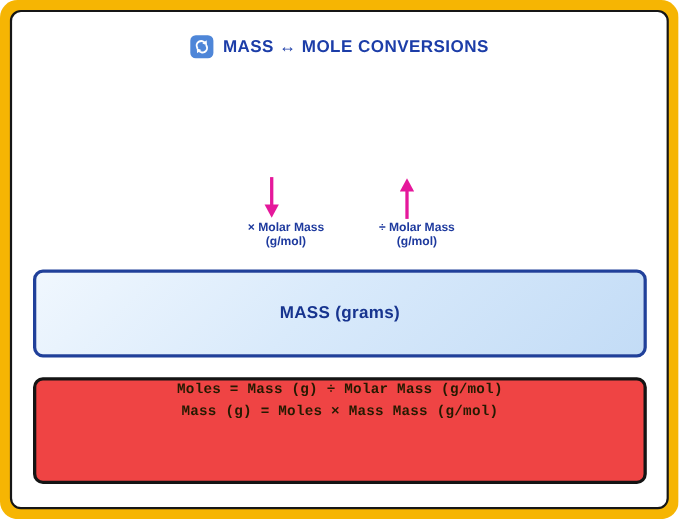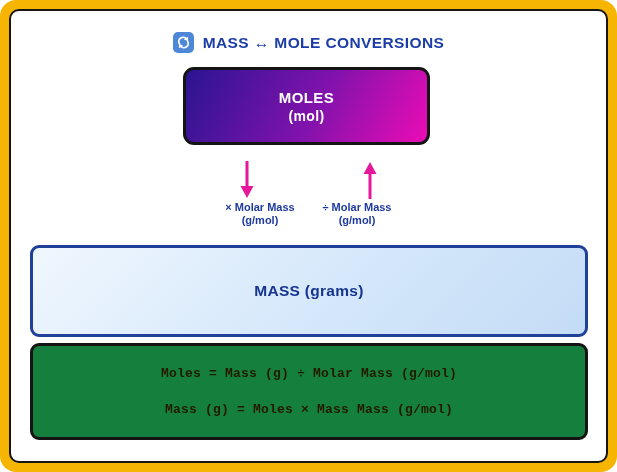--- a/index.html
+++ b/index.html
@@ -50,40 +50,40 @@
   
   .arrow{position:absolute;top:161px;width:16px;height:38px;}
   .arrow.left{left:239px;}
   .arrow.right{left:362px;}
   .arrow svg{display:block;}
   .arrow-label{
     position:absolute;top:201px;width:140px;text-align:center;
     color:#1E3A9E;font-size:11px;font-weight:bold;line-height:13px;
   }
   .arrow-label.left{left:190px;}
-  .arrow-label.right{left:287px;}
+  .arrow-label.right{left:309px;}
   
   .mass-box{
-    position:absolute;left:30px;top:245px;width:558px;height:92px;
+    position:absolute;left:30px;top:245px;width:558px;height:80px;
     box-sizing:border-box;
     background:linear-gradient(135deg,#F0F7FE 0%,#D9EAFB 45%,#C3DCF6 100%);
     border:3px solid #20409A;border-radius:9px;
     display:flex;flex-direction:column;align-items:center;justify-content:center;
     gap:9px;
   }
   .mass-title{color:#17348F;font-size:15.5px;font-weight:bold;letter-spacing:.3px;}
   .mass-subtitle{color:#4F4F4F;font-size:11.5px;}
   
   .formula-box{
     position:absolute;left:30px;top:343px;width:558px;height:97px;
     box-sizing:border-box;
-    background:#15803d;
+    background:#ef4444;
     border:3px solid #141414;border-radius:9px;
-    display:flex;flex-direction:column;align-items:center;justify-content:center;
-    gap:21px;
+    display:flex;flex-direction:column;align-items:center;
+    gap:5px;
   }
   .formula{
     font-family:"Liberation Mono","DejaVu Sans Mono",monospace;
     font-weight:bold;font-size:13px;color:#241A00;letter-spacing:.2px;
     white-space:pre;
   }
 </style>
 </head>
 <body>
 
@@ -96,24 +96,20 @@
       <svg width="15" height="15" viewBox="0 0 20 20">
         <path d="M4.5 11.5 A5.5 5.5 0 0 1 14 5.8" fill="none" stroke="#ffffff" stroke-width="2.4" stroke-linecap="round"></path>
         <polygon points="15.8,2.2 16.2,8.2 10.6,6.0" fill="#ffffff"></polygon>
         <path d="M15.5 8.5 A5.5 5.5 0 0 1 6 14.2" fill="none" stroke="#ffffff" stroke-width="2.4" stroke-linecap="round"></path>
         <polygon points="4.2,17.8 3.8,11.8 9.4,14.0" fill="#ffffff"></polygon>
       </svg>
     </span>
     <span class="title-text">MASS ↔ MOLE CONVERSIONS</span>
   </div>
 
-  <div class="moles-box">
-    <span class="moles-line">MOLES</span>
-    <span class="moles-line sub">(mol)</span>
-  </div>
 
   <div class="arrow left">
     <svg width="16" height="38" viewBox="0 0 16 38">
       <rect x="6.5" y="0" width="3" height="27" fill="#E5189B"></rect>
       <polygon points="1.5,25 14.5,25 8,37" fill="#E5189B"></polygon>
     </svg>
   </div>
 
   <div class="arrow right">
     <svg width="16" height="38" viewBox="0 0 16 38">

